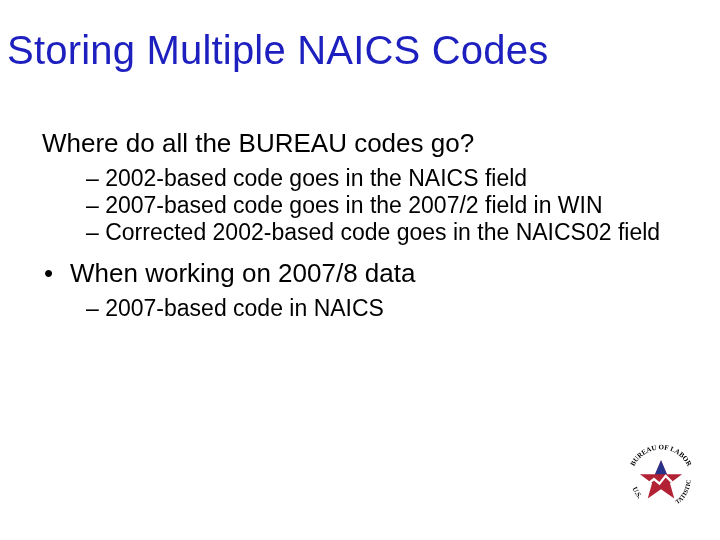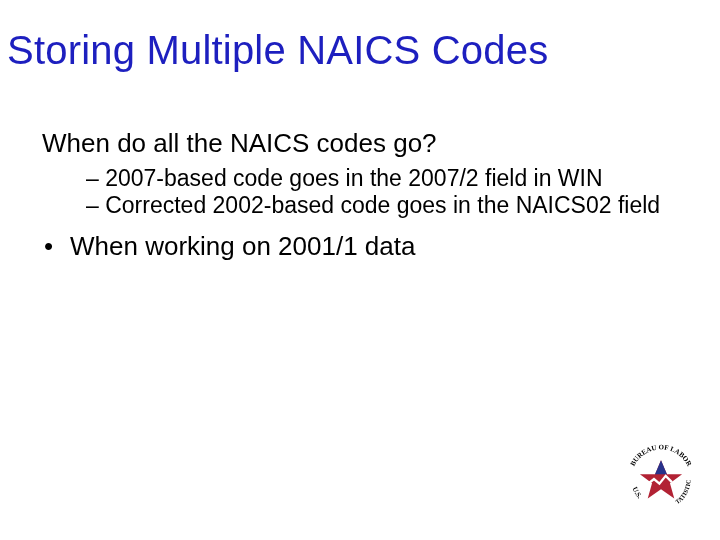--- a/index.html
+++ b/index.html
@@ -77,29 +77,31 @@
 </style>
 </head>
 <body>
 
 <div class="slide">
 
   <div class="title">Storing Multiple NAICS Codes</div>
 
   <div class="body">
 
-    <p class="lvl1">When do all the NAICS codes go?</p>
+    <p class="lvl1">Where do all the BUREAU codes go?</p>
 
     <div class="lvl2-group">
+      <p class="lvl2">2002-based code goes in the NAICS field</p>
       <p class="lvl2">2007-based code goes in the 2007/2 field in WIN</p>
       <p class="lvl2 gap-after">Corrected 2002-based code goes in the NAICS02 field</p>
     </div>
 
-    <p class="lvl1 bullet">When working on 2001/1 data</p>
+    <p class="lvl1 bullet">When working on 2007/8 data</p>
     <div class="lvl2-group">
+      <p class="lvl2">2007-based code in NAICS</p>
     </div>
 
   </div>
 
   <div class="logo">
     <svg viewBox="0 0 100 100" width="78" height="78">
       <defs>
         <path id="circTop" d="M 50 50 m -38 0 a 38 38 0 1 1 76 0"></path>
         <path id="circBottomL" d="M 12 50 a 38 38 0 0 0 18 33"></path>
         <path id="circBottomR" d="M 70 83 a 38 38 0 0 0 18 -33"></path>

